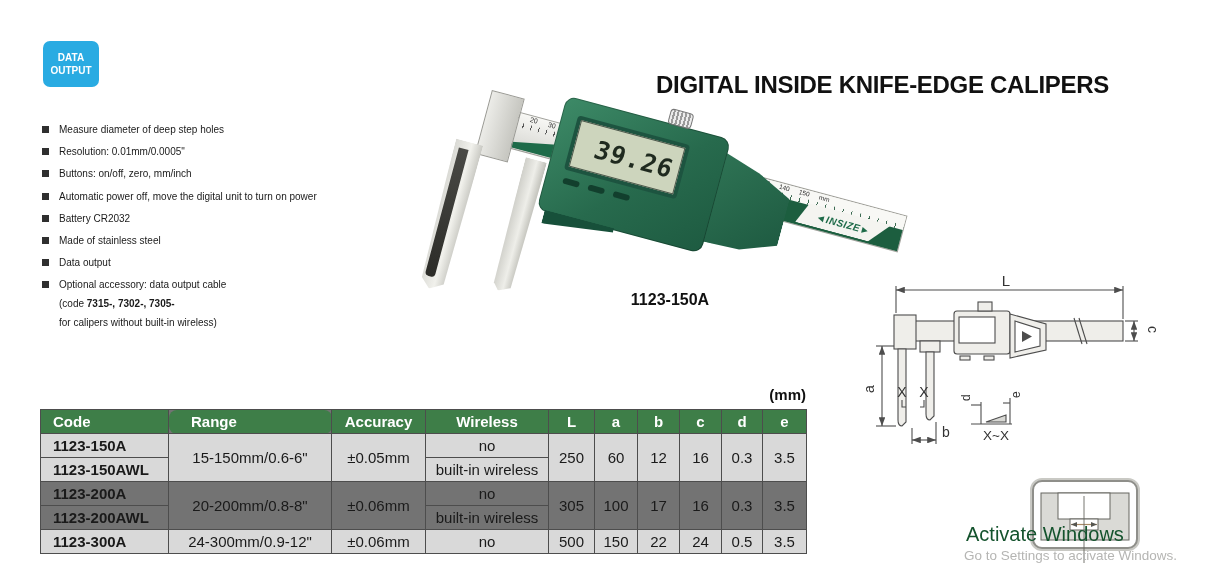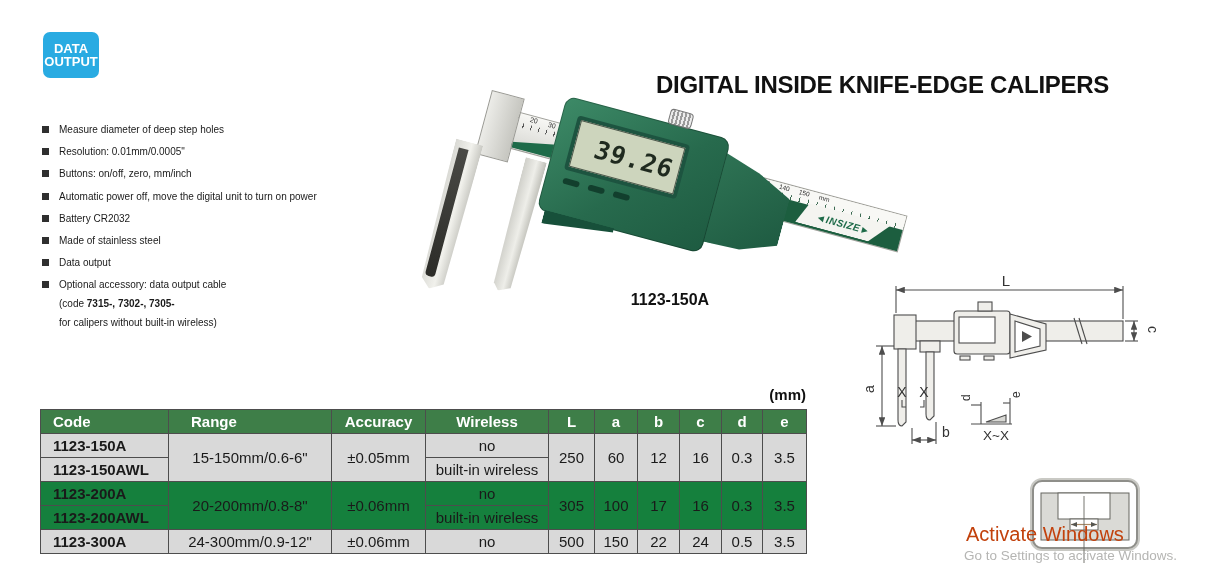--- a/index.html
+++ b/index.html
@@ -4,23 +4,23 @@
 <style>
   * { margin:0; padding:0; box-sizing:border-box; }
   html,body { background:#ffffff; }
   .page {
     position:relative; width:1214px; height:588px; overflow:hidden;
     background:#ffffff; font-family:"Liberation Sans", sans-serif; color:#1a1a1a;
   }
 
   
   .badge {
-    position:absolute; left:43px; top:32px; width:56px; height:46px;
+    position:absolute; left:43px; top:41px; width:56px; height:46px;
     background:#29ABE2; border-radius:7px; color:#fff; font-weight:bold;
-    font-size:13px; line-height:13px; display:flex; flex-direction:column;
+    font-size:10px; line-height:13px; display:flex; flex-direction:column;
     align-items:center; justify-content:center; text-align:center;
   }
 
   
   .title {
     position:absolute; left:560px; top:27px; width:645px; text-align:center;
     font-size:24px; font-weight:bold; letter-spacing:-0.3px; color:#111;margin-top:44px;
   }
 
   
@@ -90,31 +90,31 @@
   .tech { position:absolute; left:860px; top:274px; width:320px; height:190px; }
   .tech svg text { font-family:"Liberation Sans", sans-serif; fill:#333; }
 
   
   .appd { position:absolute; left:1028px; top:466px; width:118px; height:100px; z-index:3; }
 
   
   .mm-note { position:absolute; left:40px; top:386px; width:766px; text-align:right;
              font-weight:bold; font-size:15px; color:#111; }
   .table-wrap { position:absolute; left:40px; top:409px; z-index:2; }
-  table.spec { border-collapse:collapse; table-layout:fixed; width:766px; background:#15803d; }
+  table.spec { border-collapse:collapse; table-layout:fixed; width:766px; background:#737373; }
   .spec th, .spec td { border:1px solid #4d4d4d; height:24px; font-size:15px;
                        text-align:center; vertical-align:middle; white-space:nowrap; overflow:hidden; }
   .spec thead th { background:#3E7E48; color:#fff; font-weight:bold; }
   .spec th.al, .spec td.code { text-align:left; padding-left:12px; }
-  .spec th.al2 { text-align:left; padding-left:22px; }
+  .spec th.al2 { text-align:left; padding-left:22px;border-radius:8px; }
   .spec td.code { font-weight:bold; }
   .spec tr.shade td { background:#D9D9D9; }
 
   
-  .wm1 { position:absolute; left:966px; top:523px; font-size:20px; color:#c2410c; z-index:9; }
+  .wm1 { position:absolute; left:966px; top:523px; font-size:20px; color:#14532d; z-index:9; }
   .wm2 { position:absolute; left:964px; top:548px; font-size:13.5px; color:#b5b5b3; z-index:9; }
 </style>
 </head>
 <body>
 
 <div class="page">
 
   <div class="badge">
     <span>DATA</span>
     <span>OUTPUT</span>

